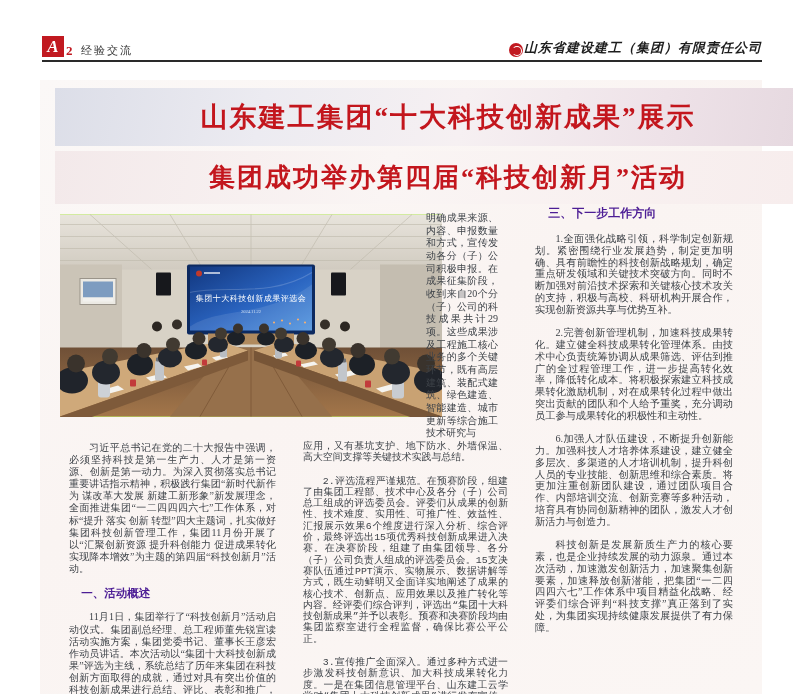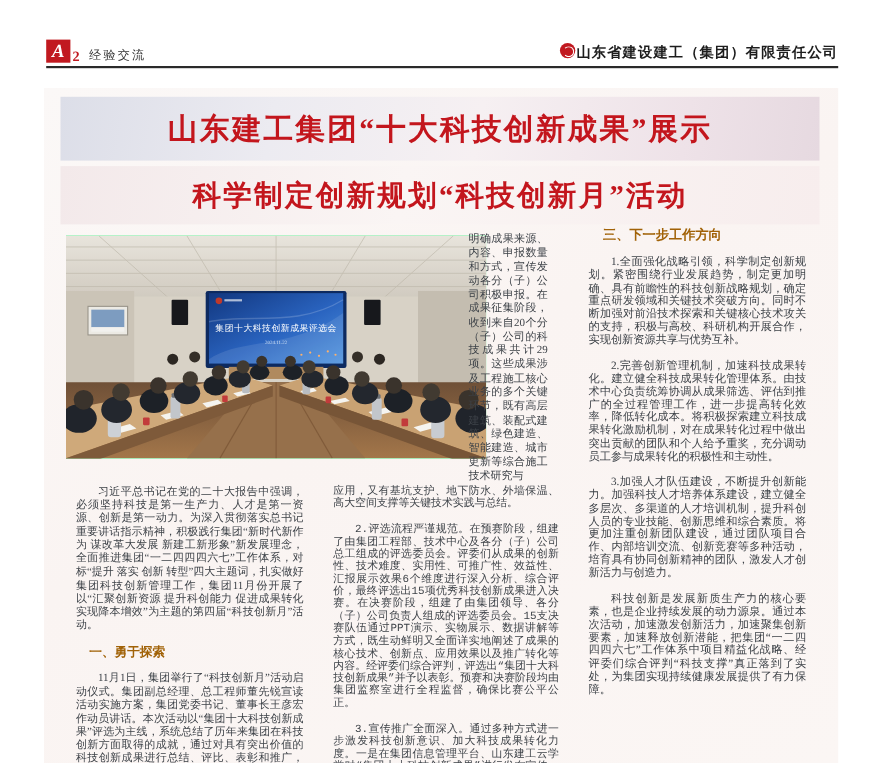--- a/index.html
+++ b/index.html
@@ -10,52 +10,52 @@
   }
   .abs{position:absolute;}
   
   .masthead{left:42px;top:36px;width:720px;height:24px;border-bottom:2px solid #2a2a2a;}
   .edition-badge{left:0;top:0;width:22px;height:21px;background:#c11920;
     display:flex;align-items:center;justify-content:center;}
   .edition-badge span{color:#fff;font-weight:bold;font-style:italic;font-size:17px;line-height:1;}
   .edition-num{left:24px;top:8px;color:#c11920;font-weight:bold;font-size:13px;line-height:1;}
   .section-label{left:39px;top:7px;font-size:11px;color:#333;letter-spacing:2px;
     font-family:Liberation Sans, sans-serif;}
-  .publisher{right:0;top:3px;display:flex;align-items:flex-start;gap:1px;}
+  .publisher{right:0;top:3px;display:flex;align-items:flex-end;gap:1px;font-style:italic;}
   .pub-logo{width:14px;height:14px;border-radius:50%;background:#c11920;position:relative;}
   .pub-logo::after{content:"";position:absolute;left:3px;top:3px;width:8px;height:8px;
     border-radius:50%;border:1.5px solid #fff;border-left-color:transparent;}
   .pub-name{font-size:13px;font-weight:bold;color:#1d1d1d;letter-spacing:1px;}
   
   .paper{left:40px;top:80px;width:722px;height:614px;
     background:linear-gradient(150deg,#fbf8f7 0%,#faf4f2 45%,#fbf6f4 100%);}
   
-  .banner{left:55px;width:690px;display:flex;align-items:center;justify-content:center;}
+  .banner{left:55px;width:690px;display:flex;align-items:center;justify-content:center;padding-left:48px;}
   .banner1{top:88px;height:58px;
     background:linear-gradient(100deg,#dcdee8 0%,#ecebf1 28%,#f6f0f2 55%,#eee2e8 82%,#e6d9e0 100%);}
   .banner2{top:151px;height:53px;
     background:linear-gradient(100deg,#f3e9ea 0%,#faf5f4 45%,#f7eded 100%);}
   .banner .title{color:#c3161d;font-weight:bold;letter-spacing:2px;}
   .banner1 .title{font-size:27px;}
   .banner2 .title{font-size:26px;}
   
   .col{color:#3d4248;text-align:justify;}
   .col p{margin:12px;text-indent:2em;}
   .col p.noindent{text-indent:0;}
-  .sec-head{font-family:"Liberation Sans",sans-serif;font-weight:bold;color:#a16207;
+  .sec-head{font-family:"Liberation Sans",sans-serif;font-weight:bold;color:#4c1d95;
     text-indent:2.1em;margin:1px 0;}
   .col1{left:57px;top:430px;width:231px;font-size:10px;line-height:12.1px;}
   .col1 .sec-head{font-size:11.5px;line-height:12.4px;}
   .strip{left:426px;top:212px;width:72px;font-size:10px;line-height:12.65px;color:#3d4248;
     text-align:justify;}
   .col2{left:291px;top:429px;width:229px;font-size:9.9px;line-height:11.3px;font-family:Liberation Mono, monospace;}
   .col3{left:523px;top:204px;width:222px;font-size:10.2px;line-height:11.75px;}
   .col3 .sec-head{font-size:12px;line-height:16px;margin-bottom:1px;}
   
-  .photo{left:60px;top:214px;width:382px;height:203px;overflow:hidden;background:#86efac;}
+  .photo{left:60px;top:214px;width:382px;height:203px;overflow:hidden;background:#bef264;}
 </style>
 </head>
 <body>
 
 <div class="abs paper"></div>
 
 <div class="abs masthead">
   <div class="abs edition-badge">
     <span>A</span>
   </div>
@@ -64,21 +64,21 @@
   <div class="abs publisher">
     <div class="pub-logo"></div>
     <div class="pub-name">山东省建设建工（集团）有限责任公司</div>
   </div>
 </div>
 
 <div class="abs banner banner1">
   <div class="title">山东建工集团“十大科技创新成果”展示</div>
 </div>
 <div class="abs banner banner2">
-  <div class="title">科学制定创新规划“科技创新月”活动</div>
+  <div class="title">集团成功举办第四届“科技创新月”活动</div>
 </div>
 
 <div class="abs photo">
 <svg width="382" height="203" viewBox="0 0 382 202">
   <defs>
     <linearGradient id="ceilG" x1="0" y1="0" x2="0" y2="1">
       <stop offset="0" stop-color="#e8e4dc"></stop>
           <stop offset="1" stop-color="#cfc9be"></stop>
     </linearGradient>
     <linearGradient id="screenG" x1="0" y1="0" x2="1" y2="1">
@@ -226,35 +226,35 @@
           <circle cx="204" cy="114" r="5" fill="#3a332c"></circle>
       <circle cx="285" cy="112" r="5" fill="#2c2722"></circle>
           <circle cx="265" cy="110" r="5" fill="#352f28"></circle>
     </g>
   </g>
 </svg>
 </div>
 
 <div class="abs col col1">
   <p>习近平总书记在党的二十大报告中强调，必须坚持科技是第一生产力、人才是第一资源、创新是第一动力。为深入贯彻落实总书记重要讲话指示精神，积极践行集团“新时代新作为 谋改革大发展 新建工新形象”新发展理念，全面推进集团“一二四四四六七”工作体系，对标“提升 落实 创新 转型”四大主题词，扎实做好集团科技创新管理工作，集团11月份开展了以“汇聚创新资源 提升科创能力 促进成果转化 实现降本增效”为主题的第四届“科技创新月”活动。</p>
-  <div class="sec-head">一、勇于探索</div>
+  <div class="sec-head">一、活动概述</div>
   <p>11月1日，集团举行了“科技创新月”活动启动仪式。集团副总经理、总工程师董先锐宣读活动实施方案，集团党委书记、董事长王彦宏作动员讲话。本次活动以“集团十大科技创新成果”评选为主线，系统总结了历年来集团在科技创新方面取得的成就，通过对具有突出价值的科技创新成果进行总结、评比、表彰和推广，激励广大员工积极投入科技创新活动，提升科技创新水平，促进科技成果转化，助力项目精益化管理。</p>
   <p>1.成果征集范围广泛。多渠道发布科技成果评选通知，</p>
 </div>
 
 <div class="abs strip">
   <p class="noindent" style="margin:0;text-indent:0;">明确成果来源、内容、申报数量和方式，宣传发动各分（子）公司积极申报。在成果征集阶段，收到来自20个分（子）公司的科技成果共计29项。这些成果涉及工程施工核心业务的多个关键环节，既有高层建筑、装配式建筑、绿色建造、智能建造、城市更新等综合施工技术研究与</p>
 </div>
 
 <div class="abs col col2">
   <p class="noindent">应用，又有基坑支护、地下防水、外墙保温、高大空间支撑等关键技术实践与总结。</p>
   <p>2.评选流程严谨规范。在预赛阶段，组建了由集团工程部、技术中心及各分（子）公司总工组成的评选委员会。评委们从成果的创新性、技术难度、实用性、可推广性、效益性、汇报展示效果6个维度进行深入分析、综合评价，最终评选出15项优秀科技创新成果进入决赛。在决赛阶段，组建了由集团领导、各分（子）公司负责人组成的评选委员会。15支决赛队伍通过PPT演示、实物展示、数据讲解等方式，既生动鲜明又全面详实地阐述了成果的核心技术、创新点、应用效果以及推广转化等内容。经评委们综合评判，评选出“集团十大科技创新成果”并予以表彰。预赛和决赛阶段均由集团监察室进行全程监督，确保比赛公平公正。</p>
   <p>3.宣传推广全面深入。通过多种方式进一步激发科技创新意识、加大科技成果转化力度。一是在集团信息管理平台、山东建工云学堂对“集团十大科技创新成果”进行发布宣传，组织技术系统人员进一步学习推广。二是利用《山东建工报》对优秀科技成果亮点、申报团队风采等进行了全方位、多角度的宣传报道。三是每项获奖成果的关键技术和施工工艺都将作为技术系统培训的重点内容，进行深入传达学习。</p>
 </div>
 
 <div class="abs col col3">
   <div class="sec-head">三、下一步工作方向</div>
   <p>1.全面强化战略引领，科学制定创新规划。紧密围绕行业发展趋势，制定更加明确、具有前瞻性的科技创新战略规划，确定重点研发领域和关键技术突破方向。同时不断加强对前沿技术探索和关键核心技术攻关的支持，积极与高校、科研机构开展合作，实现创新资源共享与优势互补。</p>
   <p>2.完善创新管理机制，加速科技成果转化。建立健全科技成果转化管理体系。由技术中心负责统筹协调从成果筛选、评估到推广的全过程管理工作，进一步提高转化效率，降低转化成本。将积极探索建立科技成果转化激励机制，对在成果转化过程中做出突出贡献的团队和个人给予重奖，充分调动员工参与成果转化的积极性和主动性。</p>
-  <p>3.加强人才队伍建设，不断提升创新能力。加强科技人才培养体系建设，建立健全多层次、多渠道的人才培训机制，提升科创人员的专业技能、创新思维和综合素质。将更加注重创新团队建设，通过团队项目合作、内部培训交流、创新竞赛等多种活动，培育具有协同创新精神的团队，激发人才创新活力与创造力。</p>
+  <p>6.加强人才队伍建设，不断提升创新能力。加强科技人才培养体系建设，建立健全多层次、多渠道的人才培训机制，提升科创人员的专业技能、创新思维和综合素质。将更加注重创新团队建设，通过团队项目合作、内部培训交流、创新竞赛等多种活动，培育具有协同创新精神的团队，激发人才创新活力与创造力。</p>
   <p>科技创新是发展新质生产力的核心要素，也是企业持续发展的动力源泉。通过本次活动，加速激发创新活力，加速聚集创新要素，加速释放创新潜能，把集团“一二四四四六七”工作体系中项目精益化战略、经评委们综合评判“科技支撑”真正落到了实处，为集团实现持续健康发展提供了有力保障。</p>
 
 </div>
 
 </body></html>

